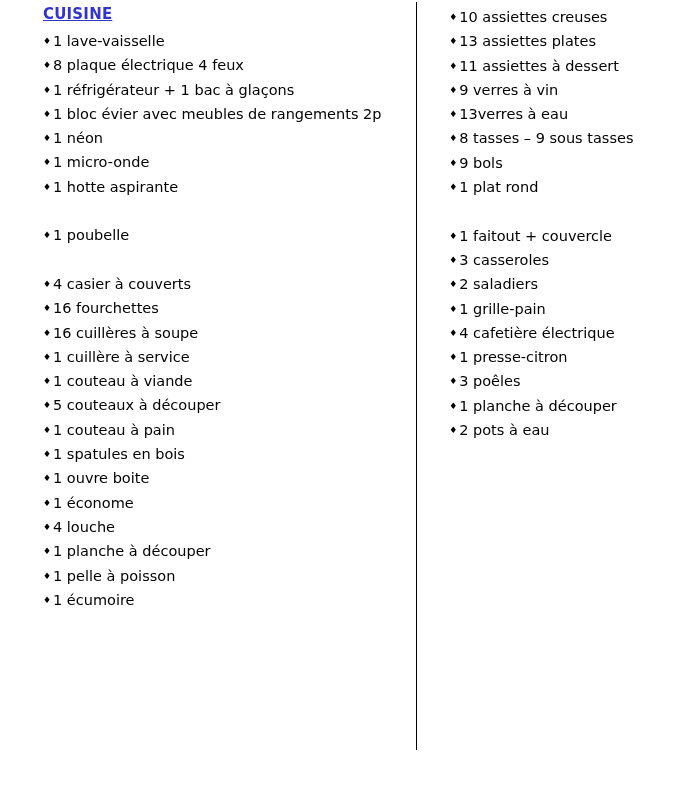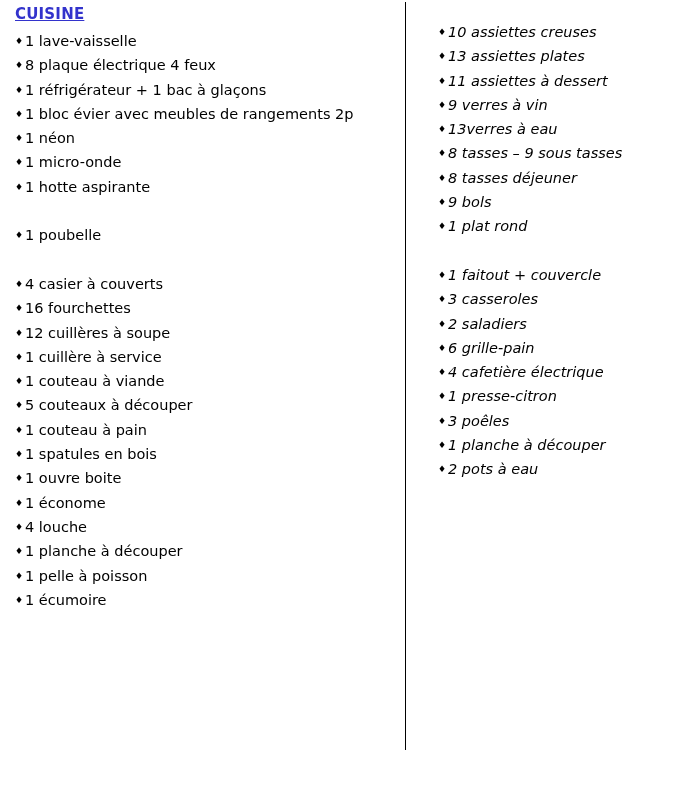--- a/index.html
+++ b/index.html
@@ -29,32 +29,32 @@
     height: 800px;
     box-sizing: border-box;
   }
   .col {
     box-sizing: border-box;
     position: relative;
   }
   .col-left {
     width: 405px;
     padding: 4px 0 0 15px;
+    margin-left: 28px;
   }
   .col-divider {
     width: 1px;
     background: #000000;
     height: 748px;
     margin-top: 2px;
     flex: 0 0 auto;
   }
   .col-right {
     width: 292px;
-    padding: 20px 0 0 32px;
-    font-style: italic;
+    padding: 5px 0 0 32px;
   }
   .section-title {
     color: #3333cc;
     font-weight: bold;
     font-size: 15px;
     letter-spacing: 0.2px;
     text-decoration: underline;
     margin: 0 0 5px 0;
     line-height: 20px;
   }
@@ -101,21 +101,21 @@
           <li class="bulleted">1 réfrigérateur + 1 bac à glaçons</li>
           <li class="bulleted">1 bloc évier avec meubles de rangements 2p</li>
           <li class="bulleted">1 néon</li>
           <li class="bulleted">1 micro-onde</li>
           <li class="bulleted">1 hotte aspirante</li>
           <li class="spacer"></li>
           <li class="bulleted">1 poubelle</li>
           <li class="spacer"></li>
           <li class="bulleted">4 casier à couverts</li>
           <li class="bulleted">16 fourchettes</li>
-          <li class="bulleted">12 cuillères à soupe</li>
+          <li class="bulleted">16 cuillères à soupe</li>
           <li class="bulleted">1 cuillère à service</li>
           <li class="bulleted">1 couteau à viande</li>
           <li class="bulleted">5 couteaux à découper</li>
           <li class="bulleted">1 couteau à pain</li>
           <li class="bulleted">1 spatules en bois</li>
           <li class="bulleted">1 ouvre boite</li>
           <li class="bulleted">1 économe</li>
           <li class="bulleted">4 louche</li>
           <li class="bulleted">1 planche à découper</li>
           <li class="bulleted">1 pelle à poisson</li>
@@ -126,28 +126,27 @@
     <div class="col-divider"></div>
 
     <div class="col col-right">
       <ul class="items">
           <li class="bulleted">10 assiettes creuses</li>
           <li class="bulleted">13 assiettes plates</li>
           <li class="bulleted">11 assiettes à dessert</li>
           <li class="bulleted">9 verres à vin</li>
           <li class="bulleted">13verres à eau</li>
           <li class="bulleted">8 tasses – 9 sous tasses</li>
-          <li class="bulleted">8 tasses déjeuner</li>
           <li class="bulleted">9 bols</li>
           <li class="bulleted">1 plat rond</li>
           <li class="spacer"></li>
           <li class="bulleted">1 faitout + couvercle</li>
           <li class="bulleted">3 casseroles</li>
           <li class="bulleted">2 saladiers</li>
-          <li class="bulleted">6 grille-pain</li>
+          <li class="bulleted">1 grille-pain</li>
           <li class="bulleted">4 cafetière électrique</li>
           <li class="bulleted">1 presse-citron</li>
           <li class="bulleted">3 poêles</li>
           <li class="bulleted">1 planche à découper</li>
           <li class="bulleted">2 pots à eau</li>
         </ul>
     </div>
 
   </div>
 </div>

